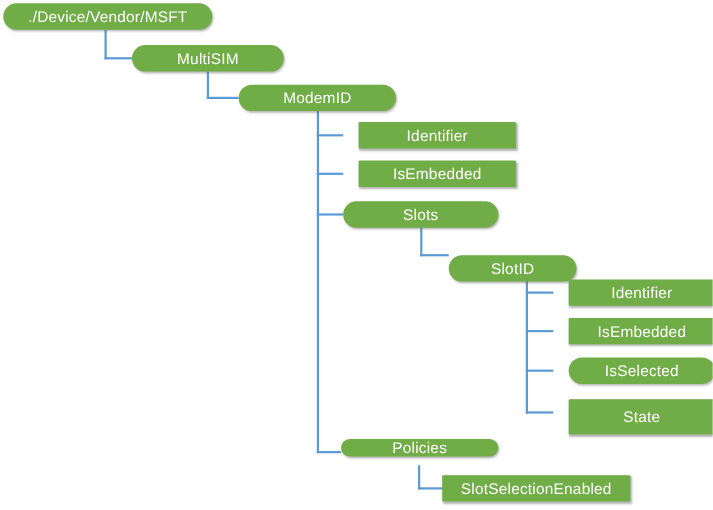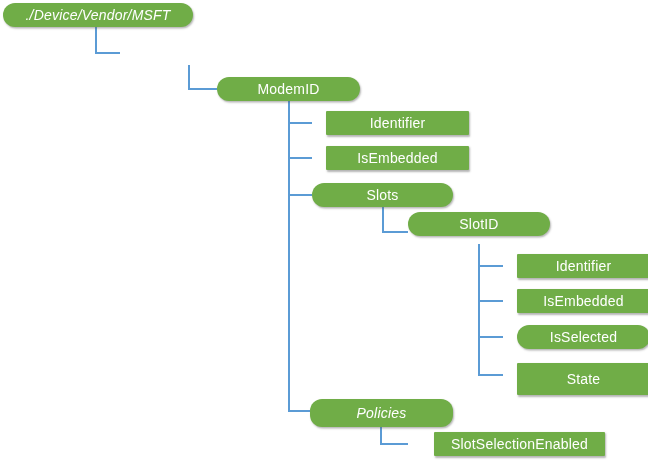--- a/index.html
+++ b/index.html
@@ -52,25 +52,26 @@
     <div class="connector" style="left: 288px; top: 410px; width: 22px; height: 2px;"></div>
     <div class="connector" style="left: 382px; top: 207px; width: 2px; height: 26px;"></div>
     <div class="connector" style="left: 382px; top: 231px; width: 26px; height: 2px;"></div>
     <div class="connector" style="left: 478px; top: 244px; width: 2px; height: 132px;"></div>
     <div class="connector" style="left: 478px; top: 265px; width: 25px; height: 2px;"></div>
     <div class="connector" style="left: 478px; top: 300px; width: 25px; height: 2px;"></div>
     <div class="connector" style="left: 478px; top: 336px; width: 25px; height: 2px;"></div>
     <div class="connector" style="left: 478px; top: 374px; width: 25px; height: 2px;"></div>
     <div class="connector" style="left: 380px; top: 423px; width: 2px; height: 22px;"></div>
     <div class="connector" style="left: 380px; top: 443px; width: 28px; height: 2px;"></div>
-    <div class="node pill" style="left: 3px; top: 3px; width: 190px; height: 24px; font-style: italic;">./Device/Vendor/MSFT</div>
+    <div class="node pill" style="left: 3px; top: 3px; width: 190px; height: 24px;">./Device/Vendor/MSFT</div>
+    <div class="node pill" style="left: 120px; top: 41px; width: 138px; height: 24px;">MultiSIM</div>
     <div class="node pill italic" style="left: 217px; top: 77px; width: 143px; height: 24px;">ModemID</div>
     <div class="node rect" style="left: 312px; top: 111px; width: 143px; height: 24px;">Identifier</div>
     <div class="node rect" style="left: 312px; top: 146px; width: 143px; height: 24px;">IsEmbedded</div>
     <div class="node pill" style="left: 312px; top: 183px; width: 141px; height: 24px;">Slots</div>
-    <div class="node pill italic" style="left: 408px; top: 212px; width: 142px; height: 24px;">SlotID</div>
+    <div class="node pill italic" style="left: 408px; top: 232px; width: 116px; height: 24px;">SlotID</div>
     <div class="node rect" style="left: 503px; top: 254px; width: 133px; height: 24px;">Identifier</div>
     <div class="node rect" style="left: 503px; top: 289px; width: 133px; height: 24px;">IsEmbedded</div>
     <div class="node rect" style="left: 503px; top: 325px; width: 133px; height: 24px; border-radius: 12px;">IsSelected</div>
     <div class="node rect" style="left: 503px; top: 363px; width: 133px; height: 32px;">State</div>
-    <div class="node pill" style="left: 310px; top: 399px; width: 143px; height: 28px; font-style: italic;">Policies</div>
-    <div class="node rect" style="left: 420px; top: 432px; width: 171px; height: 24px; text-align: right;">SlotSelectionEnabled</div>
+    <div class="node pill" style="left: 310px; top: 399px; width: 143px; height: 16px;">Policies</div>
+    <div class="node rect" style="left: 388px; top: 432px; width: 171px; height: 24px; text-align: right;">SlotSelectionEnabled</div>
   </div>
 
 </body></html>

